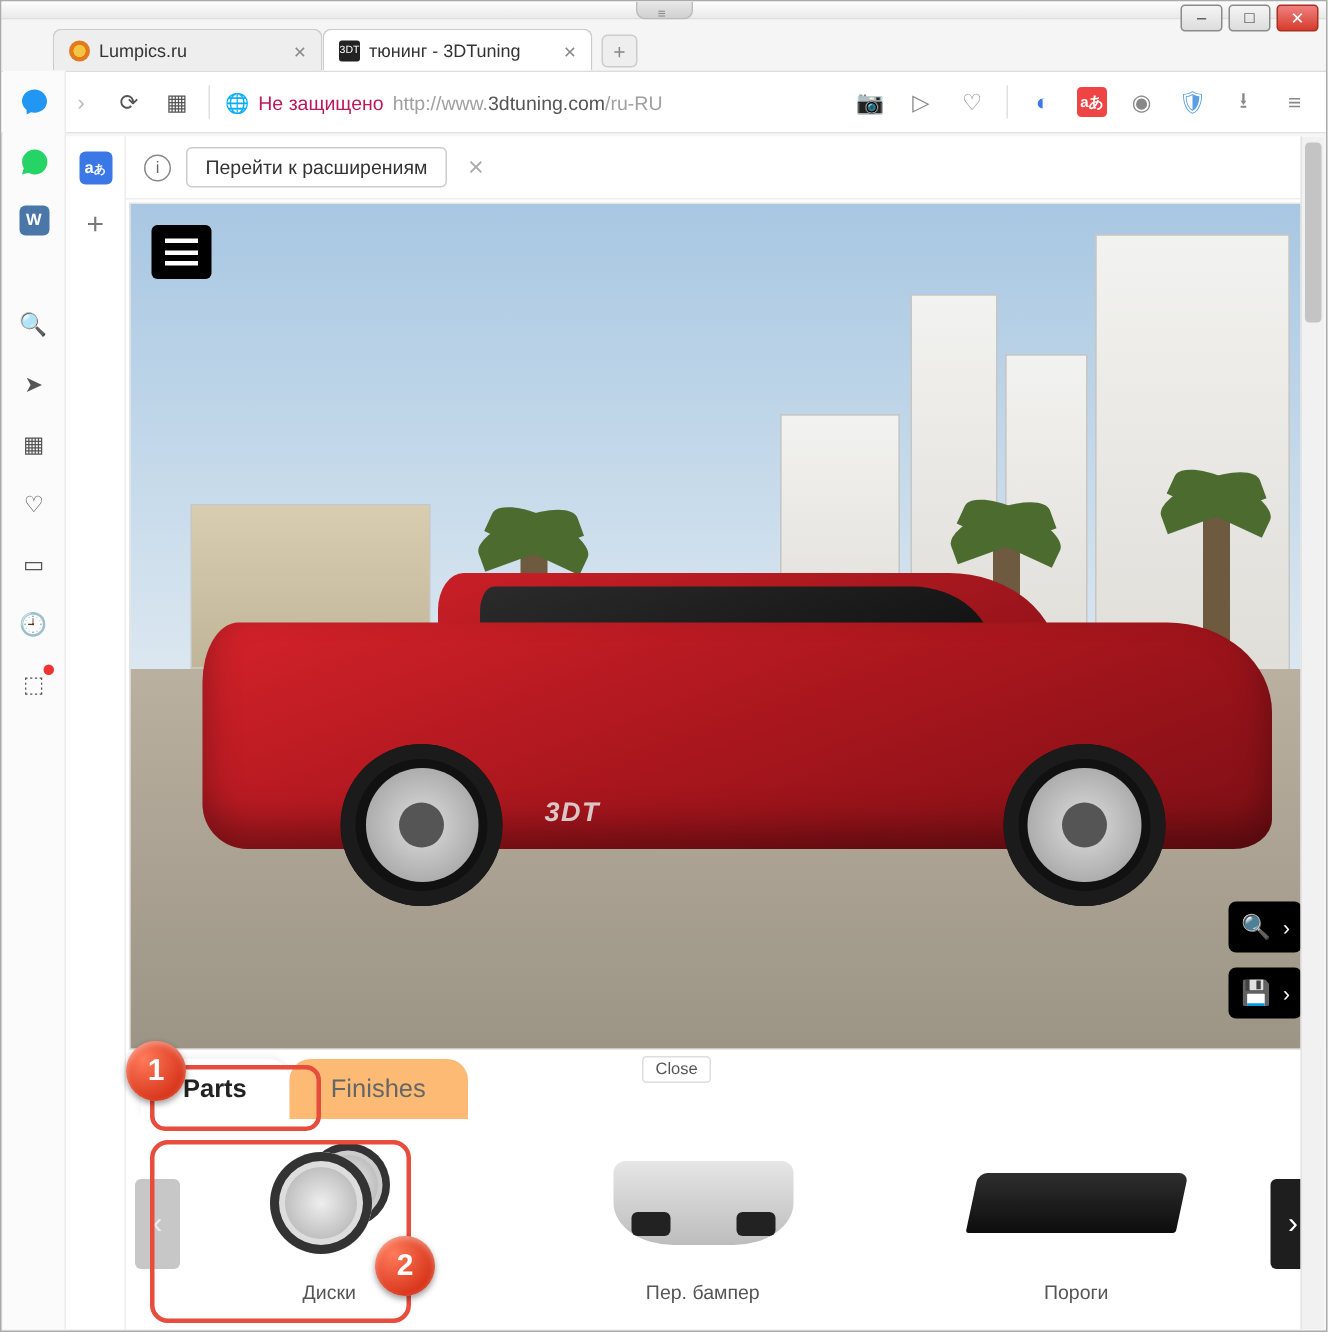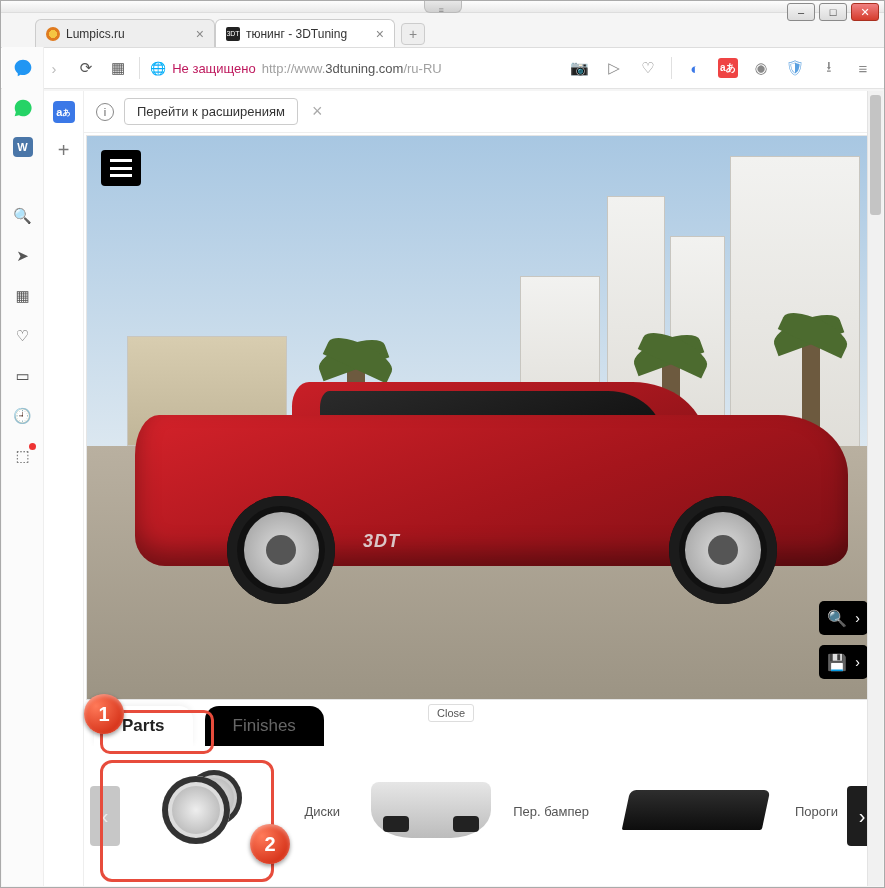--- a/index.html
+++ b/index.html
@@ -86,28 +86,28 @@
 .hamburger { position:absolute; left:14px; top:14px; width:40px; height:36px; background:#000; border-radius:4px; display:flex; align-items:center; justify-content:center; }
 .hamburger span, .hamburger::before, .hamburger::after { content:""; display:block; width:22px; height:3px; background:#fff; }
 .hamburger::before{ position:absolute; top:9px;} .hamburger::after{ position:absolute; bottom:9px;}
 
 .float-btn { position:absolute; right:12px; background:#000; color:#fff; border-radius:5px; height:34px; display:flex; align-items:center; padding:0 8px; gap:8px; font-size:16px; }
 .float-btn .chev { font-size:14px; }
 .fb-zoom { bottom:64px; } .fb-save { bottom:20px; }
 
 
 .parts-row { position:relative; background:#fff; }
-.parts-tabs { display:flex; gap:12px; padding: 6px 0 0 0; margin-left:10px; height:46px; }
-.ptab { padding:10px 28px; font-size:17px; color:#666; background:#000000; border-radius:14px 14px 0 0; cursor:pointer; }
+.parts-tabs { display:flex; gap:0; padding: 6px 0 0 0; margin-left:10px; height:46px; }
+.ptab { padding:10px 28px; font-size:17px; color:#666; background:#fdba74; border-radius:14px 14px 0 0; cursor:pointer; }
 .ptab.active { color:#222; font-weight:600; box-shadow: 0 -2px 6px rgba(0,0,0,.06); background:#fff; }
 .close-lbl { position:absolute; left:344px; top:4px; font-size:11px; background:#fff; border:1px solid #ddd; border-radius:3px; padding:2px 8px; color:#555;}
 
 
 .carousel { position:relative; height:140px; display:flex; align-items:stretch; background:#fff; padding:4px 44px 10px 14px; gap:6px; }
-.car-item { flex:1; border:1px solid #fff; display:flex; flex-direction:row; align-items:center; justify-content:flex-end; padding-bottom:6px; }
+.car-item { flex:1; border:1px solid #fff; display:flex; flex-direction:column; align-items:center; justify-content:flex-end; padding-bottom:6px; }
 .car-item .thumb { flex:1; width:100%; display:flex; align-items:center; justify-content:center; }
 .car-item .lbl { font-size:13px; color:#555; margin-top:2px;}
 .nav-arrow { position:absolute; top:50%; transform:translateY(-50%); width:30px; height:60px; background:#1e1e1e; color:#fff; display:flex; align-items:center; justify-content:center; font-size:20px; border-radius:4px; }
 .nav-arrow.left { left:6px; background:#c7c7c7; color:#eee; } 
 .nav-arrow.right { right:6px; }
 
 
 .th-wheel { width:80px; height:80px; position:relative; }
 .th-wheel .w1,.th-wheel .w2{position:absolute;border-radius:50%;background:radial-gradient(#eee 0%,#bbb 55%,#888 60%,#eee 62%);}
 .th-wheel .w1{width:68px;height:68px;left:0;top:6px;box-shadow:0 0 0 6px #333 inset, 0 0 0 10px #ddd inset;}

